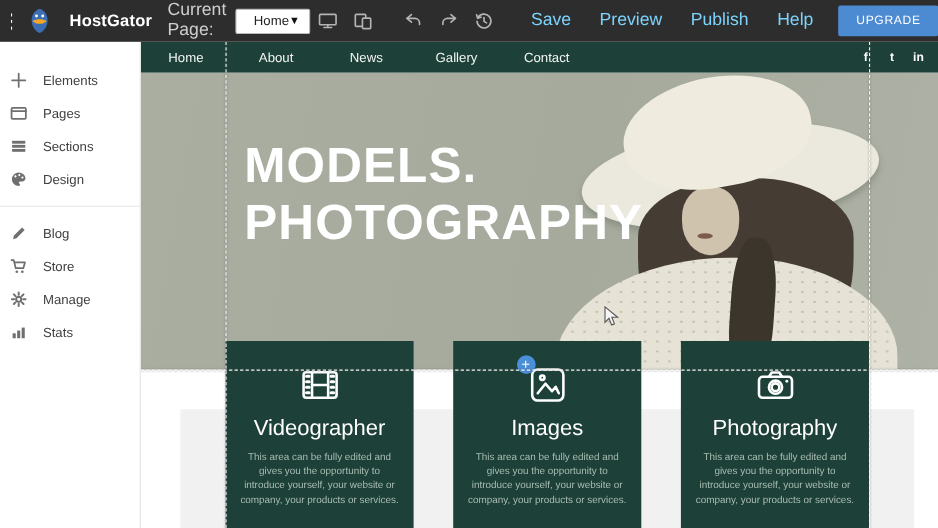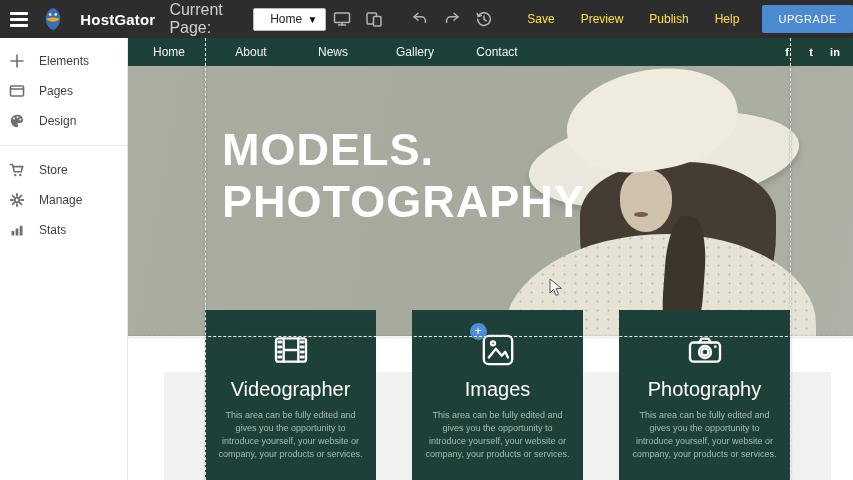--- a/index.html
+++ b/index.html
@@ -16,28 +16,28 @@
   .logo-text { color:#fff; font-weight:bold; font-size:15px; letter-spacing:.2px; margin-left:16px; }
   .cur-page { color:#cfcfcf; font-size:16px; margin-left:14px; }
   .page-select { margin-left:8px; width:88px; height:23px; background:#fff; border:1px solid #bbb;
                  border-radius:2px; display:flex; align-items:center; font-size:12px; color:#222;
                  padding:0 8px 0 16px; cursor:pointer; }
   .page-select .caret { margin-left:auto; font-size:10px; color:#111; }
   .tb-right { display:flex; align-items:center; margin-left:auto; height:100%; }
   .tb-icon { width:18px; height:18px; margin:0 7px; cursor:pointer; opacity:.85; }
   .tb-icon svg { width:100%; height:100%; }
   .tb-gap { width:14px; }
-  .tb-btn { color:#fde047; font-size:12px; padding:0 13px; cursor:pointer; }
+  .tb-btn { color:#7dd3fc; font-size:16px; padding:0 13px; cursor:pointer; }
   .upgrade { height:28px; background:#4c8ad1; color:#fff; font-size:11px; letter-spacing:.6px;
              display:flex; align-items:center; padding:0 16px; margin-left:10px; margin-right:0;
              border-radius:2px; cursor:pointer; }
 
   
   .sidebar { position:absolute; left:0; top:38px; width:128px; height:442px; background:#fff;
-             border-right:1px solid #e3e3e3; padding-top:8px; z-index:30; }
+             border-right:1px solid #e3e3e3; padding-top:20px; z-index:30; }
   .side-item { display:flex; align-items:center; height:30px; padding-left:9px; cursor:pointer; }
   .side-item svg { width:16px; height:16px; flex:0 0 16px; }
   .side-item .lbl { font-size:12px; color:#3f3f3f; margin-left:14px; }
   .side-div { height:1px; background:#e6e6e6; margin:9px 0; }
 
   
   .canvas { position:absolute; left:128px; top:38px; width:725px; height:442px;
             background:#fff; overflow:hidden; }
 
   .site-nav { position:absolute; left:0; top:0; width:725px; height:28px; background:#1d4138;
@@ -170,28 +170,42 @@
   </div>
   <div class="side-item">
     <svg viewBox="0 0 16 16" class="stroke-g">
       <rect x="1.5" y="3" width="13" height="10" rx="1"></rect>
         <path d="M1.5 6h13"></path>
       </svg>
     <span class="lbl">Pages</span>
   </div>
   <div class="side-item">
     <svg viewBox="0 0 16 16">
+      <rect x="2" y="3" width="12" height="2.6" class="fill-g"></rect>
+      <rect x="2" y="6.7" width="12" height="2.6" class="fill-g"></rect>
+      <rect x="2" y="10.4" width="12" height="2.6" class="fill-g"></rect>
+      </svg>
+    <span class="lbl">Sections</span>
+  </div>
+  <div class="side-item">
+    <svg viewBox="0 0 16 16">
       <path class="fill-g" d="M8 1.8a6.2 6.2 0 1 0 0 12.4c1.3 0 1.5-1.7.6-2.4-.9-.7-.4-1.9.9-1.9h1.6A3.3 3.3 0 0 0 14.2 7 6.2 6.2 0 0 0 8 1.8z"></path>
       <circle cx="5" cy="5.4" r="1" fill="#fff"></circle>
         <circle cx="8.6" cy="4.2" r="1" fill="#fff"></circle>
         <circle cx="11.4" cy="6.4" r="1" fill="#fff"></circle>
       </svg>
     <span class="lbl">Design</span>
   </div>
   <div class="side-div"></div>
+  <div class="side-item">
+    <svg viewBox="0 0 16 16">
+      <path class="fill-g" d="M2.8 13.4l.9-3.2 7.4-7.4 2.3 2.3-7.4 7.4-3.2.9z"></path>
+      </svg>
+    <span class="lbl">Blog</span>
+  </div>
   <div class="side-item">
     <svg viewBox="0 0 16 16">
       <path class="stroke-g" d="M1.5 2.5h2l1.8 7.3h6.9l1.5-5.2H4.4"></path>
       <circle cx="6.3" cy="13" r="1.2" class="fill-g"></circle>
         <circle cx="11.3" cy="13" r="1.2" class="fill-g"></circle>
       </svg>
     <span class="lbl">Store</span>
   </div>
   <div class="side-item">
     <svg viewBox="0 0 16 16">

